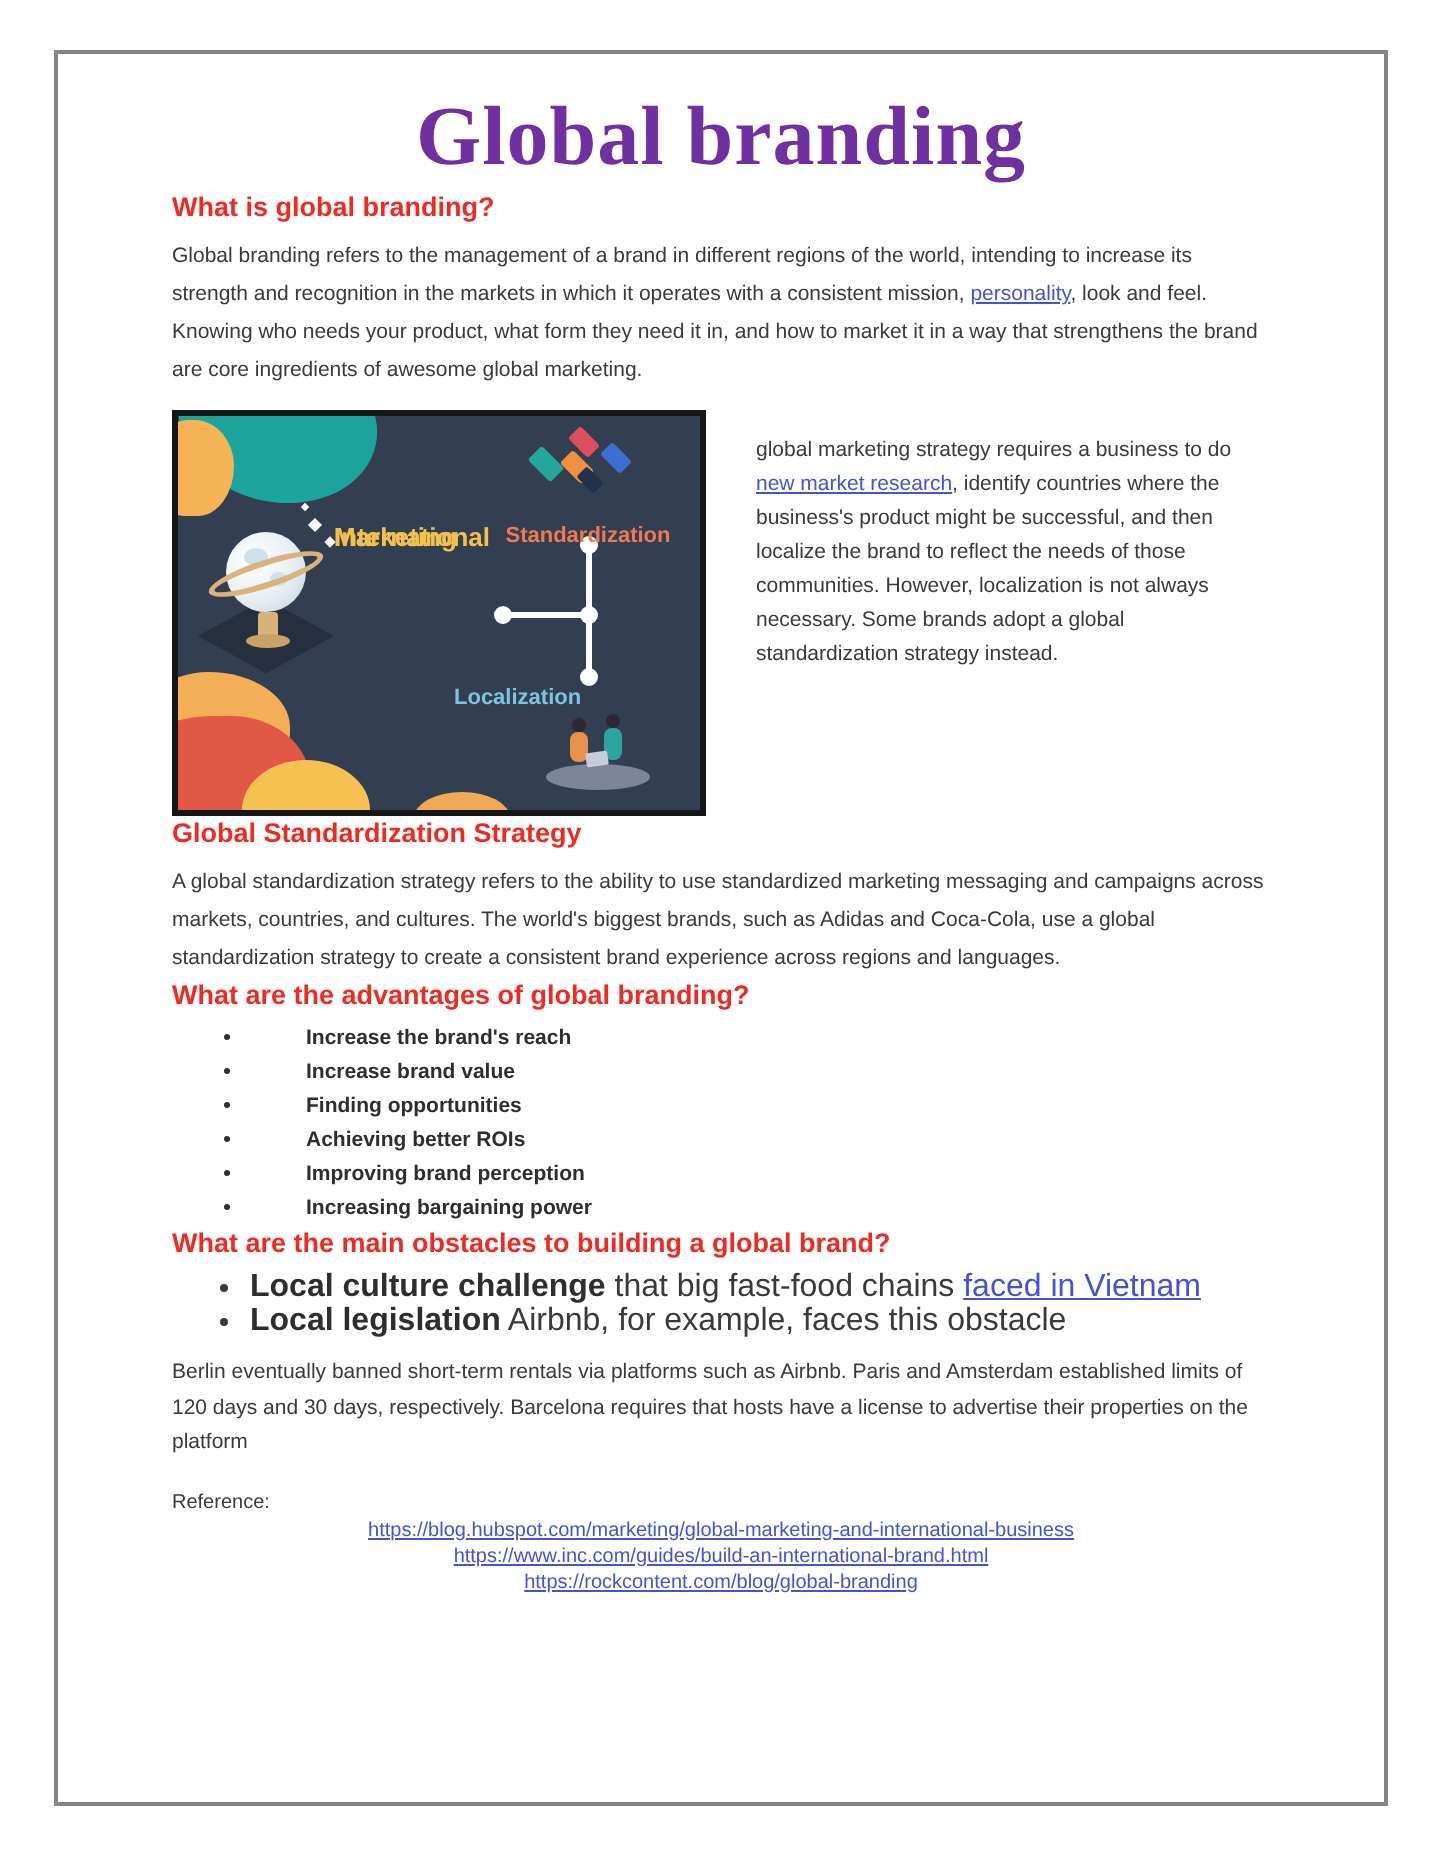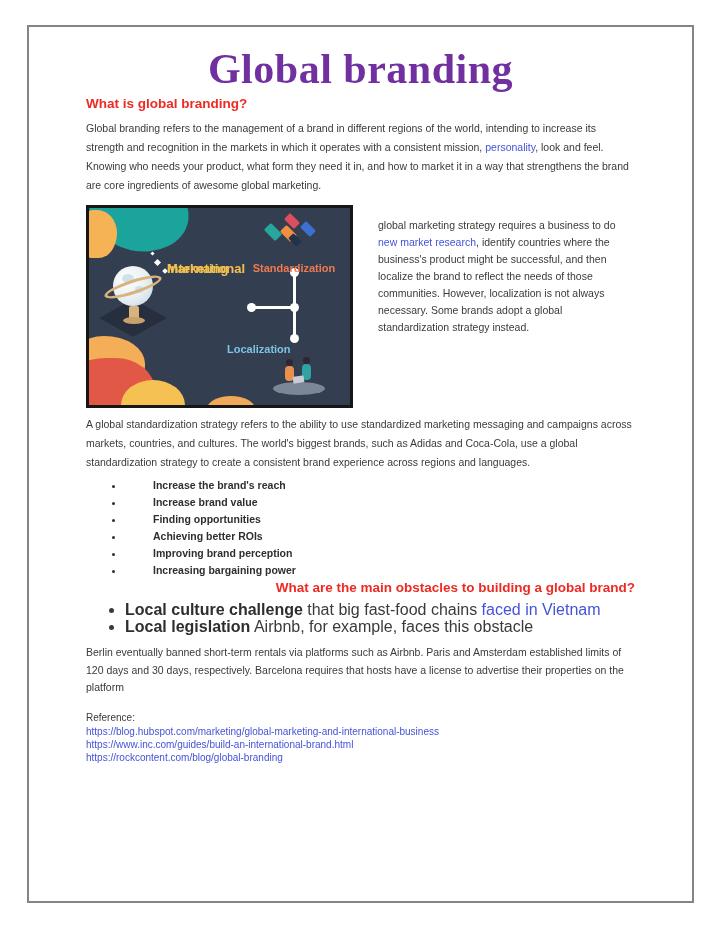--- a/index.html
+++ b/index.html
@@ -17,25 +17,25 @@
     margin:16px 0 0 0;text-align:center;
     font-family:"Liberation Serif", serif;font-weight:bold;
     font-size:42px;line-height:52px;color:#7030a0;letter-spacing:0.5px;
   }
   h2.red-heading{
     font-size:13.5px;line-height:17px;font-weight:bold;color:#ee2a23;margin:0;
   }
   .h-whatis{margin-top:22px;}
   .h-std{margin-top:25px;}
   .h-adv{margin-top:8px;}
-  .h-obs{margin-top:6px;text-align:right;}
+  .h-obs{margin-top:6px;}
   p.body-text{
     font-size:10.5px;line-height:19px;margin:7px 0 0 0;color:#3a3a3a;
   }
-  a.doc-link{color:#4353d9;cursor:pointer;}
+  a.doc-link{color:#4353d9;text-decoration:underline;cursor:pointer;text-align:center;}
   
   .figure-row{display:flex;margin-top:10px;gap:25px;}
   .diagram{
     position:relative;width:267px;height:203px;box-sizing:border-box;
     border:3px solid #161616;background:#333e50;overflow:hidden;flex:none;
   }
   .diagram *{position:absolute;}
   .blob-teal{left:0px;top:-35px;width:100px;height:78px;background:#1ba49c;border-radius:50%;transform:rotate(12deg);}
   .blob-corner-yellow{left:-10px;top:2px;width:38px;height:48px;background:#f5b356;border-radius:45% 60% 55% 40%/40% 55% 60% 45%;}
   .blob-bl-orange{left:-22px;top:128px;width:78px;height:58px;background:#f4ae58;border-radius:50% 55% 45% 50%/55% 50% 50% 45%;}
@@ -147,22 +147,24 @@
       <div class="ppl-t1"></div>
       <div class="ppl-h1"></div>
       <div class="ppl-t2"></div>
       <div class="ppl-h2"></div>
       <div class="ppl-laptop"></div>
     </div>
 
     <p class="side-text"><span>global marketing strategy requires a business to do </span><a class="doc-link">new market research</a><span>, identify countries where the business's product might be successful, and then localize the brand to reflect the needs of those communities. However, localization is not always necessary. Some brands adopt a global standardization strategy instead.</span></p>
   </div>
 
+  <h2 class="red-heading h-std">Global Standardization Strategy</h2>
   <p class="body-text">A global standardization strategy refers to the ability to use standardized marketing messaging and campaigns across markets, countries, and cultures. The world's biggest brands, such as Adidas and Coca-Cola, use a global standardization strategy to create a consistent brand experience across regions and languages.</p>
 
+  <h2 class="red-heading h-adv">What are the advantages of global branding?</h2>
   <ul class="adv-list">
     <li>Increase the brand's reach</li>
     <li>Increase brand value</li>
     <li>Finding opportunities</li>
     <li>Achieving better ROIs</li>
     <li>Improving brand perception</li>
     <li>Increasing bargaining power</li>
   </ul>
 
   <h2 class="red-heading h-obs">What are the main obstacles to building a global brand?</h2>

